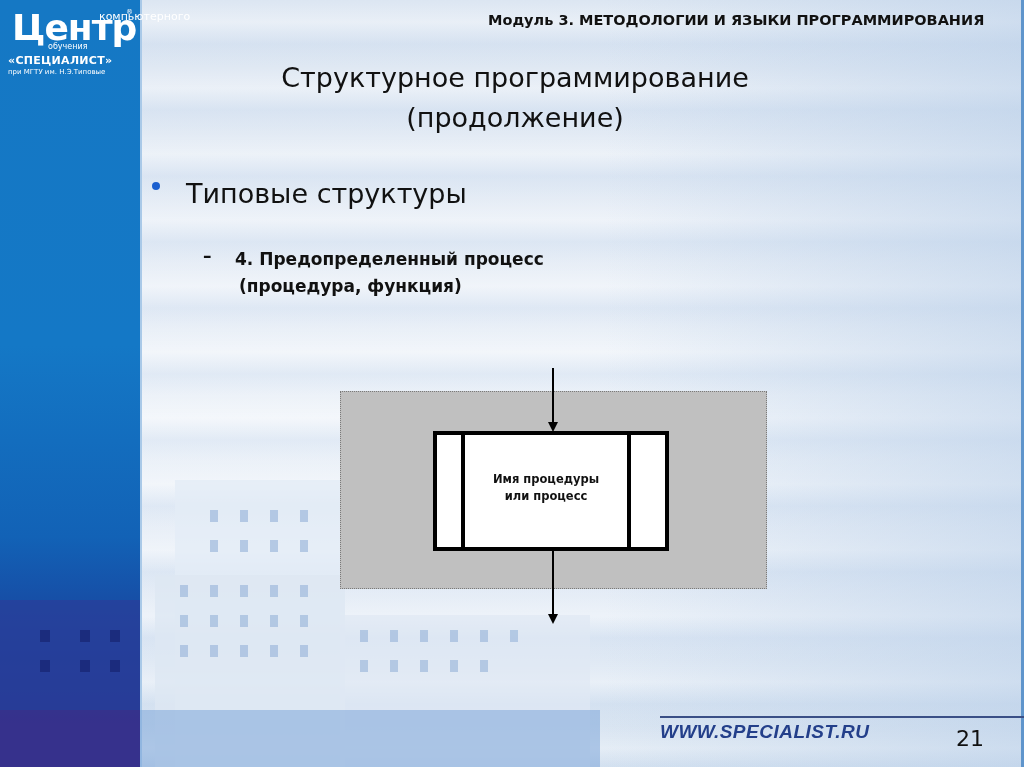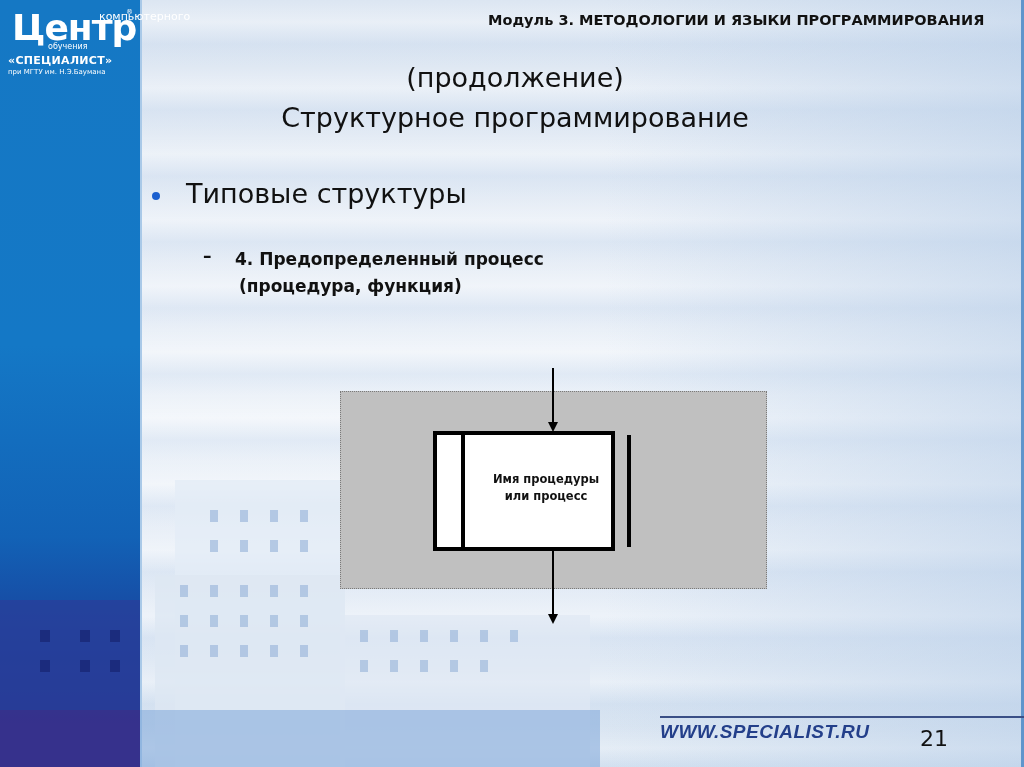--- a/index.html
+++ b/index.html
@@ -21,46 +21,46 @@
     font-size: 36px; line-height: 40px; letter-spacing: -1px; color: #fff; text-align: right; }
   .logo .small-top { position: absolute; left: 48px; top: 4px; font-size: 11px; color: #fff; margin-left: 47px; }
   .logo .small-mid { position: absolute; left: 44px; top: 36px; font-size: 8px; color: #fff; }
   .logo .brand { position: absolute; left: 4px; top: 48px; font-size: 11px; font-weight: bold; color: #fff; letter-spacing: 0.3px; }
   .logo .sub { position: absolute; left: 4px; top: 62px; font-size: 7px; color: #fff; }
   .logo .reg { position: absolute; left: 122px; top: 2px; font-size: 7px; color: #fff; }
   .module { position: absolute; left: 488px; top: 12px; width: 528px; 
     font-family: "DejaVu Sans", sans-serif; font-weight: bold; font-size: 14.5px; color: #111; white-space: nowrap; }
   .title { position: absolute; left: 200px; top: 58px; width: 630px; text-align: center;
     font-family: "DejaVu Sans", sans-serif; font-size: 27px; line-height: 40px; color: #111; }
-  .bullet-row { position: absolute; left: 152px; top: 178px; display: flex; align-items: center; }
+  .bullet-row { position: absolute; left: 152px; top: 178px; display: flex; align-items: flex-start; }
   .bullet-dot { width: 8px; height: 8px; border-radius: 50%; background: #1a5fcf; margin-right: 26px; margin-top: 4px; }
   .bullet-text { font-family: "DejaVu Sans", sans-serif; font-size: 27px; color: #111; }
   .sub-row { position: absolute; left: 203px; top: 246px; display: flex; }
   .sub-dash { font-family: "DejaVu Sans", sans-serif; font-size: 17px; font-weight: bold; color: #111; width: 32px; }
   .sub-text { font-family: "DejaVu Sans", sans-serif; font-weight: bold; font-size: 17px; line-height: 27px; color: #111; }
   .sub-text .l2 { display: block; padding-left: 4px; }
   .gray-rect { position: absolute; left: 340px; top: 391px; width: 427px; height: 198px;
     background: #c0c0c0; border: 1px dotted #7a7a7a; box-sizing: border-box; }
-  .proc-box { position: absolute; left: 433px; top: 431px; width: 182px; height: 120px;
+  .proc-box { position: absolute; left: 433px; top: 431px; width: 236px; height: 120px;
     background: #fff; border: 4px solid #000; box-sizing: border-box; }
   .proc-line { position: absolute; top: 0; width: 4px; height: 100%; background: #000; }
   .proc-line.l { left: 24px; }
   .proc-line.r { left: 190px; }
   .proc-label { position: absolute; left: 28px; top: 36px; width: 162px; text-align: center;
     font-family: "DejaVu Sans", sans-serif; font-weight: bold; font-size: 11.5px; line-height: 17px; color: #111; }
   .arrow-in { position: absolute; left: 552px; top: 368px; width: 2px; height: 56px; background: #000; }
   .arrow-in-head { position: absolute; left: 548px; top: 422px; width: 0; height: 0;
     border-left: 5px solid transparent; border-right: 5px solid transparent; border-top: 10px solid #000; }
   .arrow-out { position: absolute; left: 552px; top: 551px; width: 2px; height: 64px; background: #000; }
   .arrow-out-head { position: absolute; left: 548px; top: 614px; width: 0; height: 0;
     border-left: 5px solid transparent; border-right: 5px solid transparent; border-top: 10px solid #000; }
   .footer-line { position: absolute; left: 660px; top: 716px; width: 364px; height: 2px; background: #3a4f86; }
   .footer-url { position: absolute; left: 660px; top: 721px; font-family: Liberation Sans, sans-serif; font-weight: bold;
     font-style: italic; font-size: 19px; color: #233f8a; letter-spacing: 0.5px; }
-  .page-num { position: absolute; left: 920px; top: 726px; font-family: "DejaVu Sans", sans-serif; font-size: 22px; color: #111; }
+  .page-num { position: absolute; left: 956px; top: 726px; font-family: "DejaVu Sans", sans-serif; font-size: 22px; color: #111; }
 </style>
 </head>
 <body>
 
 <div class="slide">
   <div class="stripes"></div>
   <div class="right-shade"></div>
   <div class="right-edge"></div>
 
   <div class="left-panel"></div>
@@ -117,29 +117,29 @@
     </g>
     <rect x="140" y="240" width="460" height="57" fill="#7ea6d8" opacity="0.55"></rect>
     <rect x="0" y="240" width="140" height="57" fill="#3a2f8a" opacity="0.8"></rect>
   </svg>
 
   <div class="logo">
     <span class="small-top">компьютерного</span>
     <span class="big">Центр</span>
     <span class="small-mid">обучения</span>
     <span class="brand">«СПЕЦИАЛИСТ»</span>
-    <span class="sub">при МГТУ им. Н.Э.Баумана</span>
+    <span class="sub">при МГТУ им. Н.Э.Типовые</span>
     <span class="reg">®</span>
   </div>
 
   <div class="module">Модуль 3. МЕТОДОЛОГИИ И ЯЗЫКИ ПРОГРАММИРОВАНИЯ</div>
 
   <div class="title">
+    <div>Структурное программирование</div>
     <div>(продолжение)</div>
-    <div>Структурное программирование</div>
   </div>
 
   <div class="bullet-row">
     <span class="bullet-dot"></span>
     <span class="bullet-text">Типовые структуры</span>
   </div>
 
   <div class="sub-row">
     <span class="sub-dash">–</span>
     <span class="sub-text">

